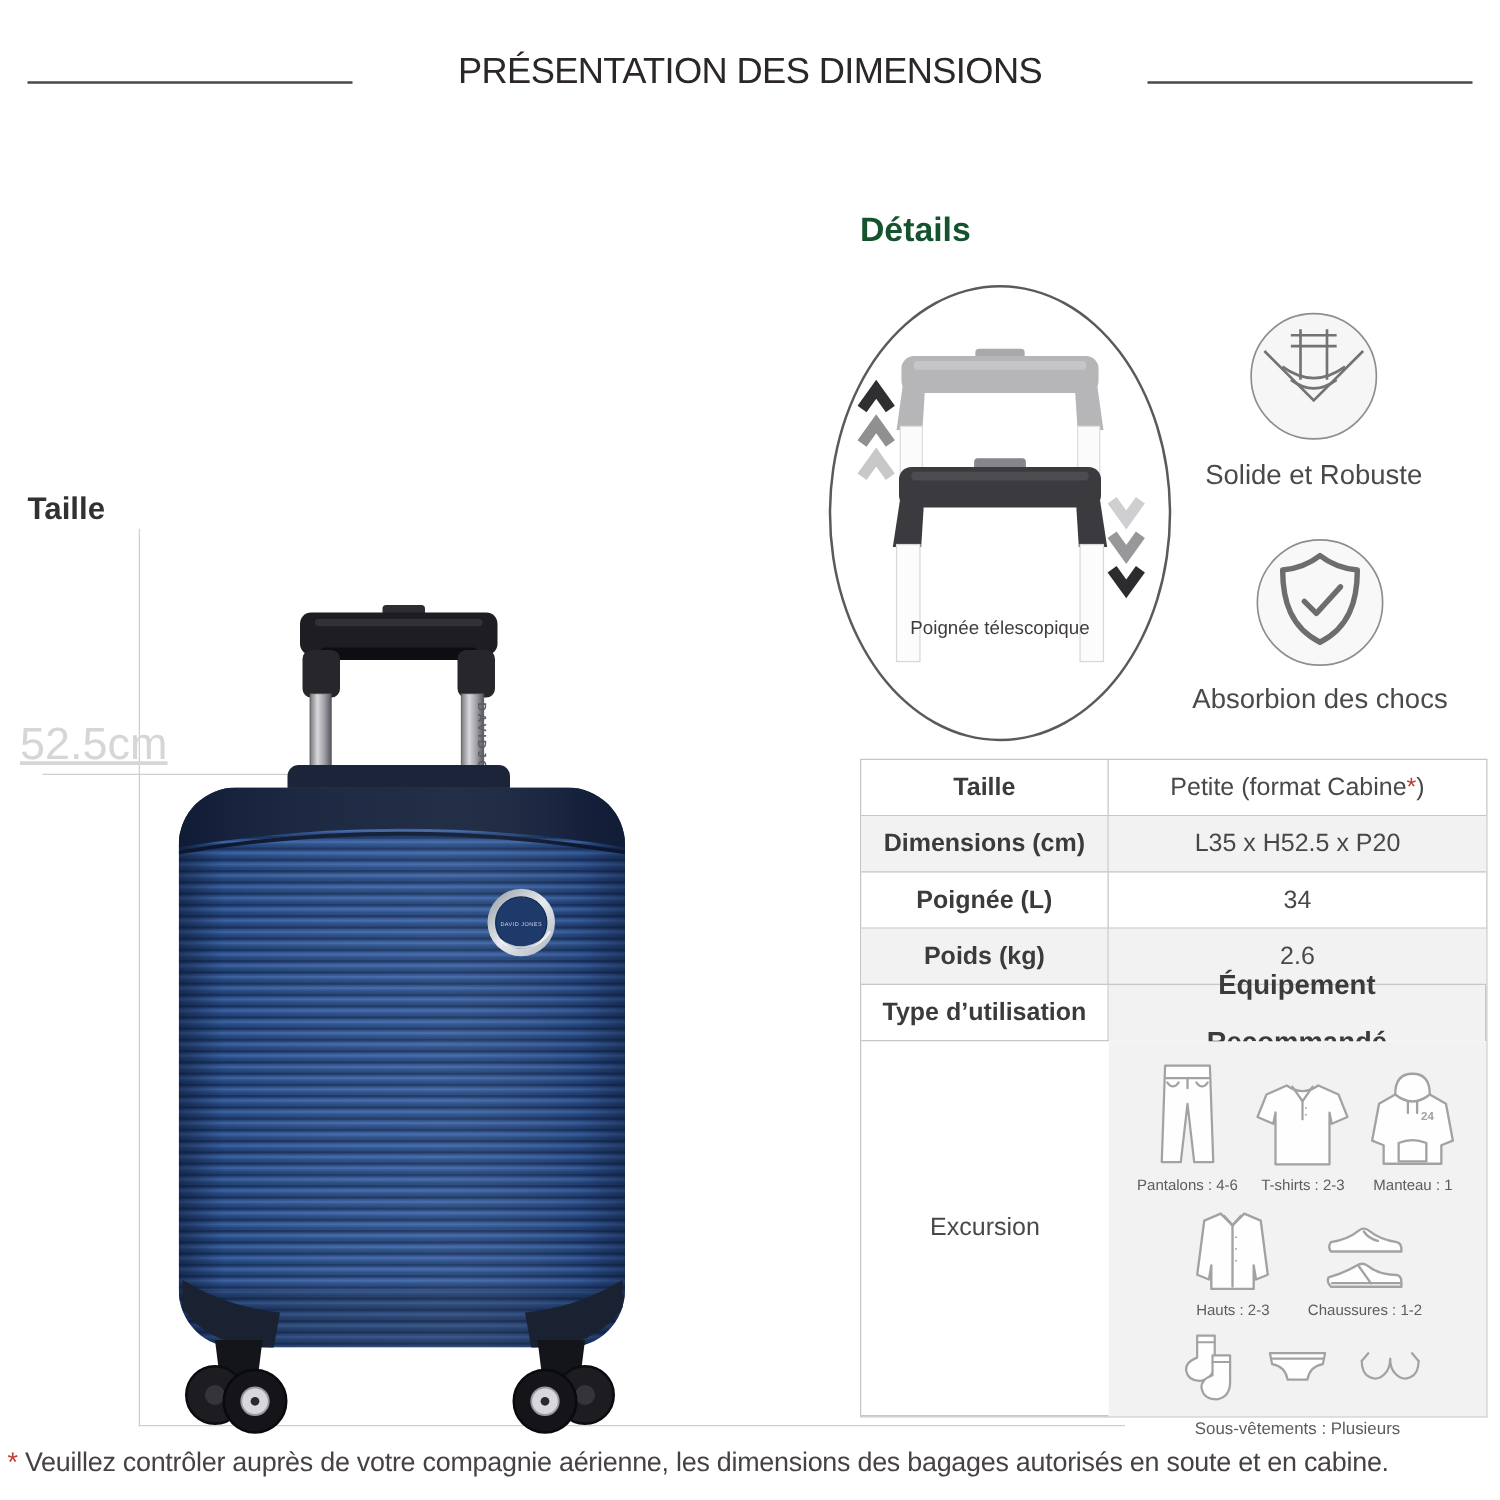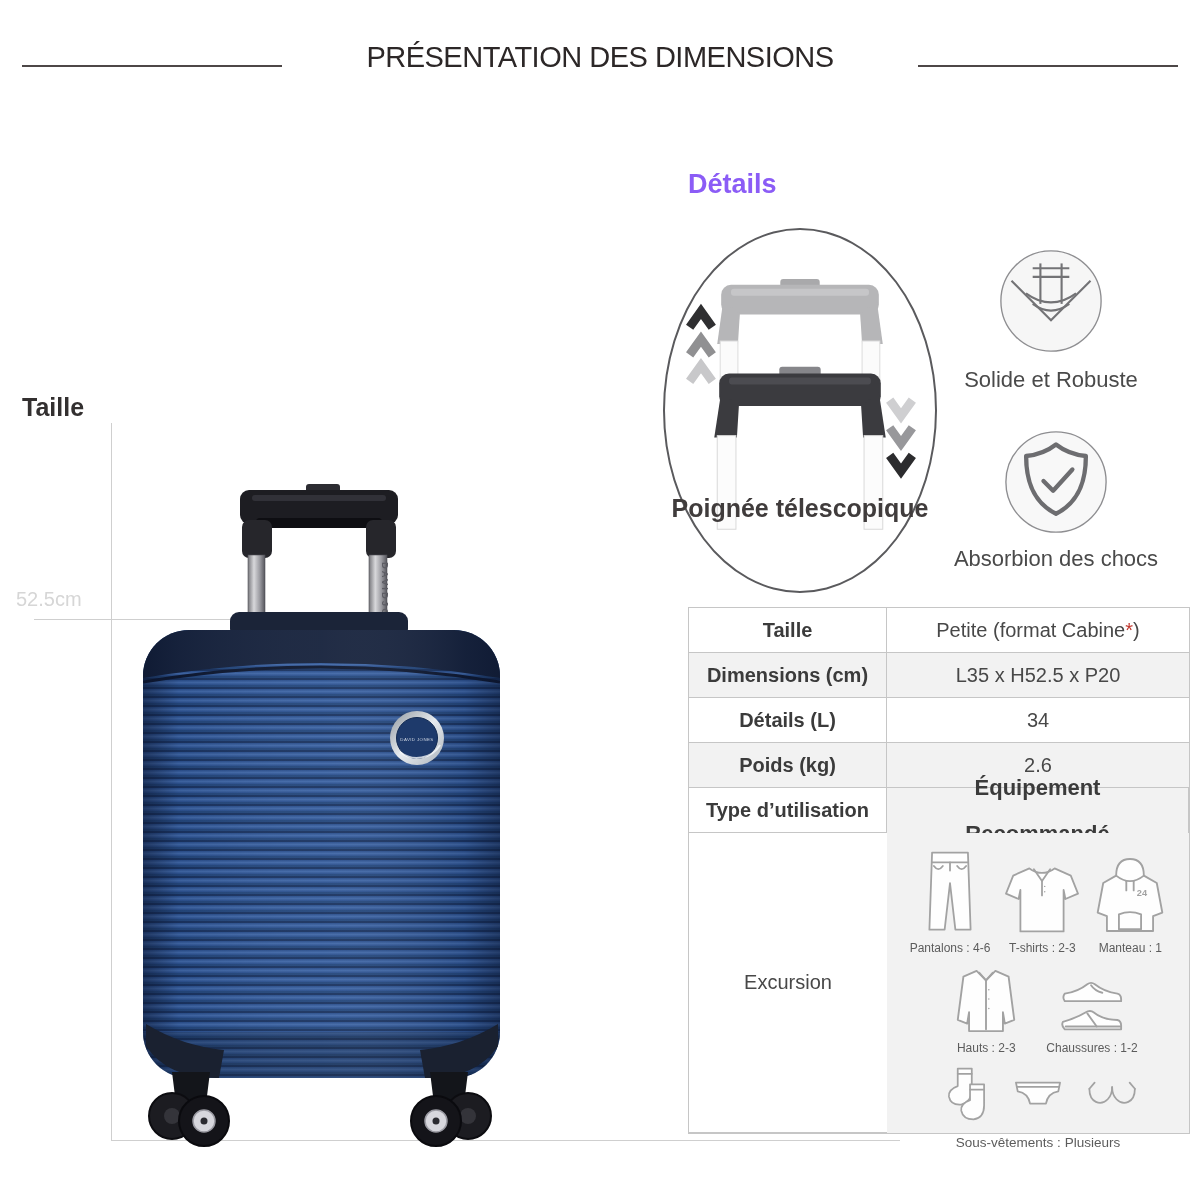--- a/index.html
+++ b/index.html
@@ -4,35 +4,35 @@
 <style>
   html,body{margin:0;padding:0;background:#fff;}
   #canvas{position:relative;width:1200px;height:1200px;background:#ffffff;overflow:hidden;
           font-family:"Liberation Sans","DejaVu Sans",sans-serif;color:#3b3b3b;}
   .abs{position:absolute;}
   
   .title-line{position:absolute;height:2px;background:#4d4747;top:65px;}
   .page-title{position:absolute;left:300px;top:41px;width:600px;text-align:center;
               font-size:29px;letter-spacing:-0.5px;color:#2c2727;font-stretch:condensed;}
   
-  .h-details{position:absolute;left:688px;top:169px;font-size:27px;font-weight:bold;color:#8b5cf6;}
+  .h-details{position:absolute;left:688px;top:169px;font-size:27px;font-weight:bold;color:#14532d;}
   .h-taille{position:absolute;left:22px;top:393px;font-size:25px;font-weight:bold;color:#333030;}
   
   .ellipse{position:absolute;left:663px;top:228px;width:274px;height:365px;border:2px solid #5a5a5d;
            border-radius:50%;box-sizing:border-box;background:#fff;}
   .handle-caption{position:absolute;left:0;top:264px;width:100%;text-align:center;
-                  font-size:25px;color:#403c3c;z-index:3;font-weight:bold;}
+                  font-size:15px;color:#403c3c;z-index:3;}
   
   .feat-circle{position:absolute;width:106px;height:106px;}
   .feat-label{position:absolute;width:250px;text-align:center;font-size:22px;color:#4a4a4a;}
   
   .vline{position:absolute;left:111px;top:423px;width:1px;height:718px;background:#cfcfcf;}
   .hline-top{position:absolute;left:34px;top:619px;width:338px;height:1px;background:#cfcfcf;}
   .hline-bottom{position:absolute;left:111px;top:1140px;width:789px;height:1px;background:#cfcfcf;}
-  .height-label{position:absolute;left:16px;top:588px;font-size:20px;color:#d6d6d6;}
+  .height-label{position:absolute;left:16px;top:574px;font-size:36px;color:#d6d6d6;text-decoration:underline;}
   
   .spec-table{position:absolute;left:688px;top:607px;width:500px;display:grid;
               grid-template-columns:198px 1fr;grid-template-rows:45px 45px 45px 45px 45px 300px;
               border:1px solid #c6c6c6;background:#fff;box-sizing:content-box;}
   .cell{display:flex;align-items:center;justify-content:center;border-bottom:1px solid #c6c6c6;
         font-size:20px;color:#484848;}
   .cell.last{border-bottom:none;}
   .cell.lab{font-weight:bold;color:#3b3b3b;border-right:1px solid #c6c6c6;}
   .row-grey{background:#f2f2f2;}
   .red{color:#c2382f;}
@@ -213,21 +213,21 @@
 
   <div class="spec-table">
     <div class="cell lab">Taille</div>
     <div class="cell">
       <span>Petite (format Cabine</span>
         <span class="red">*</span>
         <span>)</span>
     </div>
     <div class="cell lab row-grey">Dimensions (cm)</div>
     <div class="cell row-grey">L35 x H52.5 x P20</div>
-    <div class="cell lab">Détails (L)</div>
+    <div class="cell lab">Poignée (L)</div>
     <div class="cell">34</div>
     <div class="cell lab row-grey">Poids (kg)</div>
     <div class="cell row-grey">2.6</div>
     <div class="cell lab">Type d’utilisation</div>
     <div class="cell lab last equip-label row-grey">
       <span>Équipement</span>
       <span>Recommandé</span>
     </div>
 
     <div class="cell">Excursion</div>
@@ -303,14 +303,15 @@
           <path class="lineart-n" d="M3 10 C3 26 16 30 24 22 C28 18 29 12 29 8"></path>
           <path class="lineart-n" d="M29 8 C29 12 30 18 34 22 C42 30 55 26 55 10"></path>
           <path class="lineart-n" d="M3 10 L9 3"></path>
           <path class="lineart-n" d="M55 10 L49 3"></path>
         </svg>
       </div>
       <div class="eq-caption3">Sous-vêtements : Plusieurs</div>
     </div>
   </div>
 
+  <div class="footer"><span class="red">*</span><span> Veuillez contrôler auprès de votre compagnie aérienne, les dimensions des bagages autorisés en soute et en cabine.</span></div>
 
 </div>
 
 </body></html>

